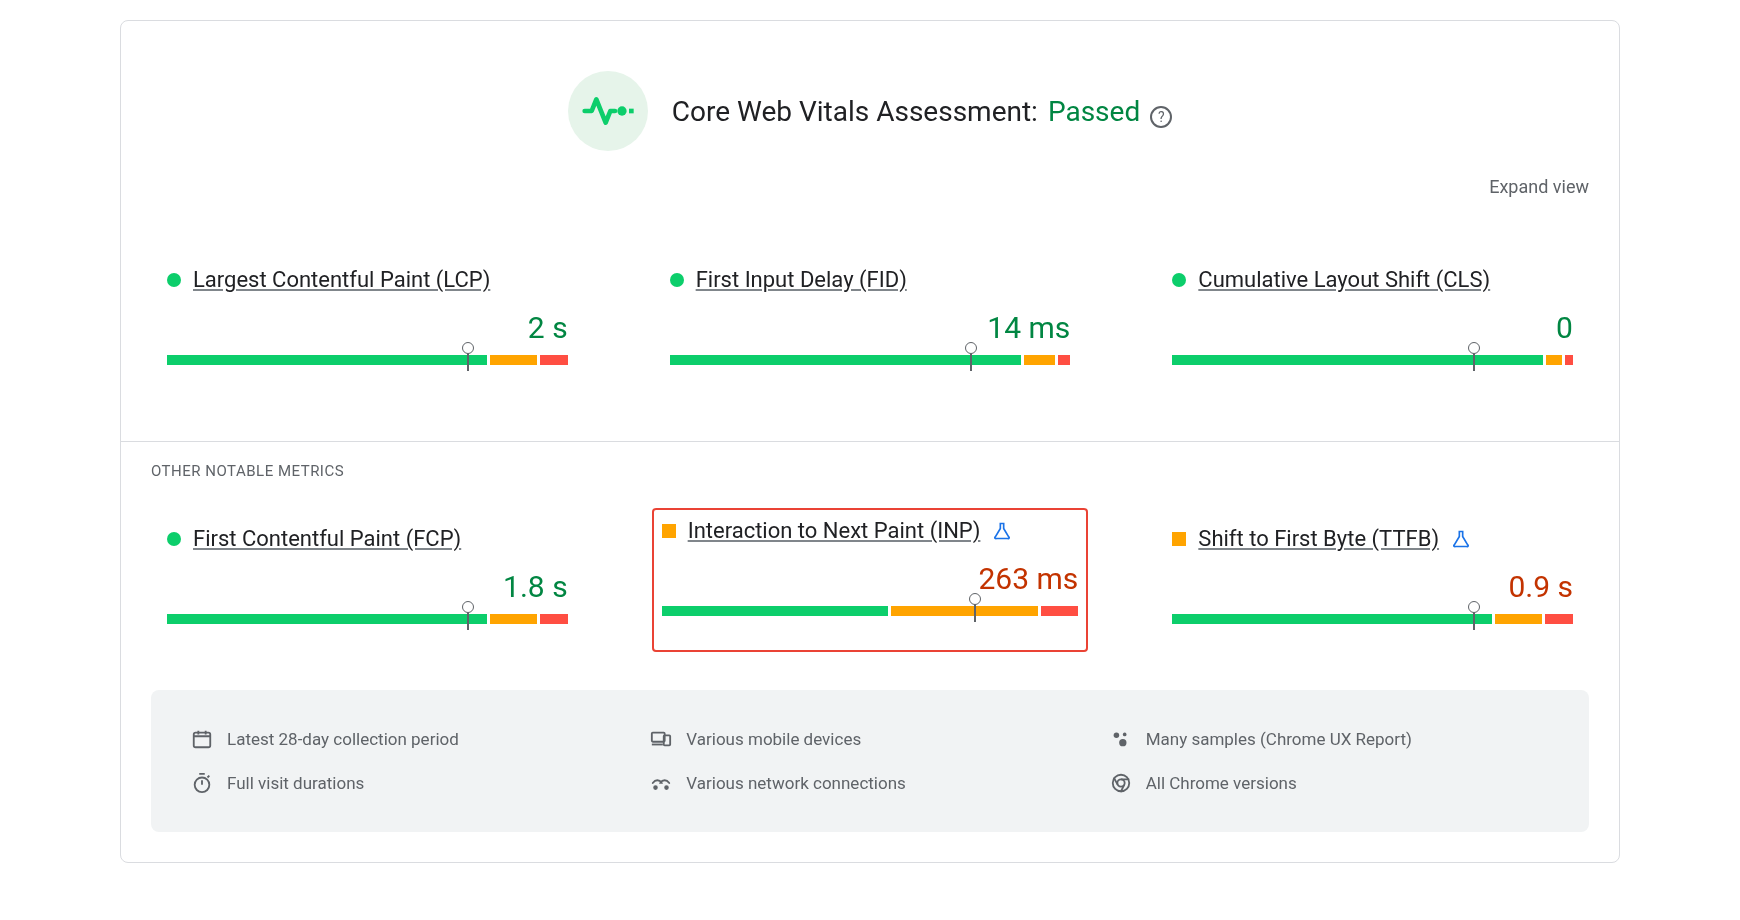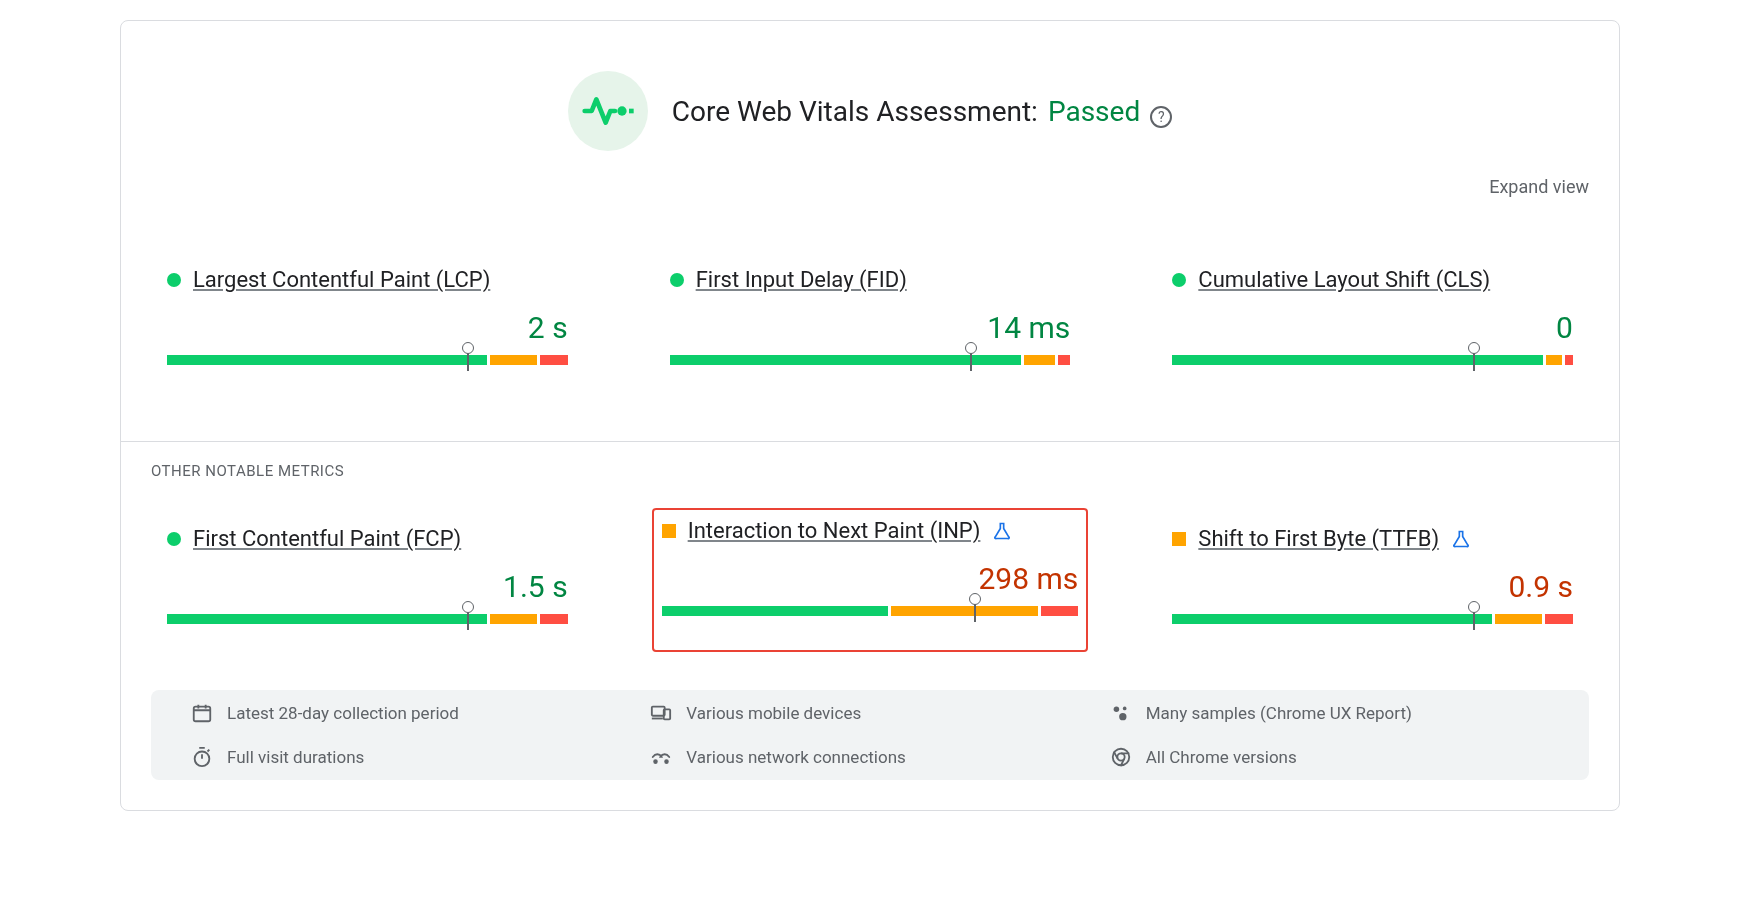--- a/index.html
+++ b/index.html
@@ -134,21 +134,21 @@
     letter-spacing: 0.5px;
     color: var(--text-secondary);
     margin: 7px 0 4px;
   }
 
   
   .footer {
     margin-top: 40px;
     background: #f1f3f4;
     border-radius: 8px;
-    padding: 12px 40px;
+    padding: 38px 40px;
     display:grid;
     grid-template-columns: 1fr 1fr 1fr;
     row-gap: 22px;
     column-gap: 20px;
     color: var(--text-secondary);
     font-size: 17px;
   }
   .footer-item { display:flex; align-items:center; gap: 14px; }
   .footer-item svg { width: 22px; height: 22px; flex-shrink:0; }
   .underline-link { color: var(--text-secondary); cursor:pointer;}
@@ -232,41 +232,41 @@
   <div class="divider"></div>
 
   <div class="section-label">OTHER NOTABLE METRICS</div>
 
   <div class="metrics-row" id="other-row" style="margin-top:30px;">
       <div class="metric">
         <div class="metric-header">
           <span class="status-dot good"></span>
           <span class="metric-name">First Contentful Paint (FCP)</span>
         </div>
-        <div class="metric-value good">1.5 s</div>
+        <div class="metric-value good">1.8 s</div>
         <div class="bar-wrap">
           <div class="bar">
             <div class="seg good" style="width: 81%;"></div>
             <div class="seg needs" style="width: 12%;"></div>
             <div class="seg poor" style="width: 7%;"></div>
           </div>
           <div class="marker" style="left: 75%;"></div>
           <div class="marker-gap-left" style="left: calc(75% - 4px);"></div>
           <div class="marker-gap-right" style="left: calc(75% + 2px);"></div>
         </div>
       </div>
       <div class="metric highlighted">
         <div class="metric-header">
           <span class="status-square needs"></span>
           <span class="metric-name">Interaction to Next Paint (INP)</span>
           <svg viewBox="0 0 24 24" class="flask-icon">
             <path d="M9 3h6M10 3v6l-6 10a1 1 0 0 0 1 2h14a1 1 0 0 0 1-2l-6-10V3" fill="none" stroke="#1a73e8" stroke-width="2" stroke-linejoin="round"></path>
           </svg>
         </div>
-        <div class="metric-value needs">298 ms</div>
+        <div class="metric-value needs">263 ms</div>
         <div class="bar-wrap">
           <div class="bar">
             <div class="seg good" style="width: 55%;"></div>
             <div class="seg needs" style="width: 36%;"></div>
             <div class="seg poor" style="width: 9%;"></div>
           </div>
           <div class="marker" style="left: 75%;"></div>
           <div class="marker-gap-left" style="left: calc(75% - 4px);"></div>
           <div class="marker-gap-right" style="left: calc(75% + 2px);"></div>
         </div>

